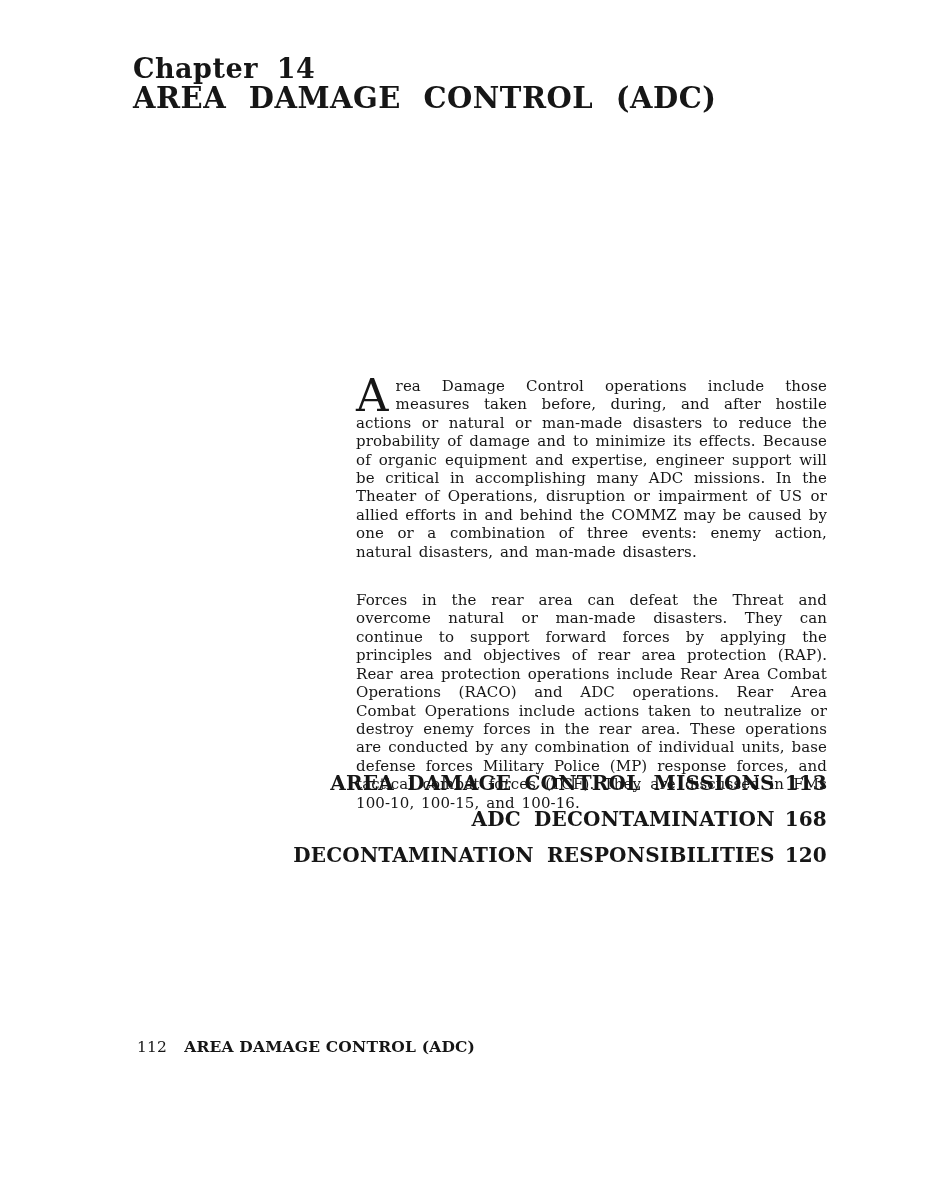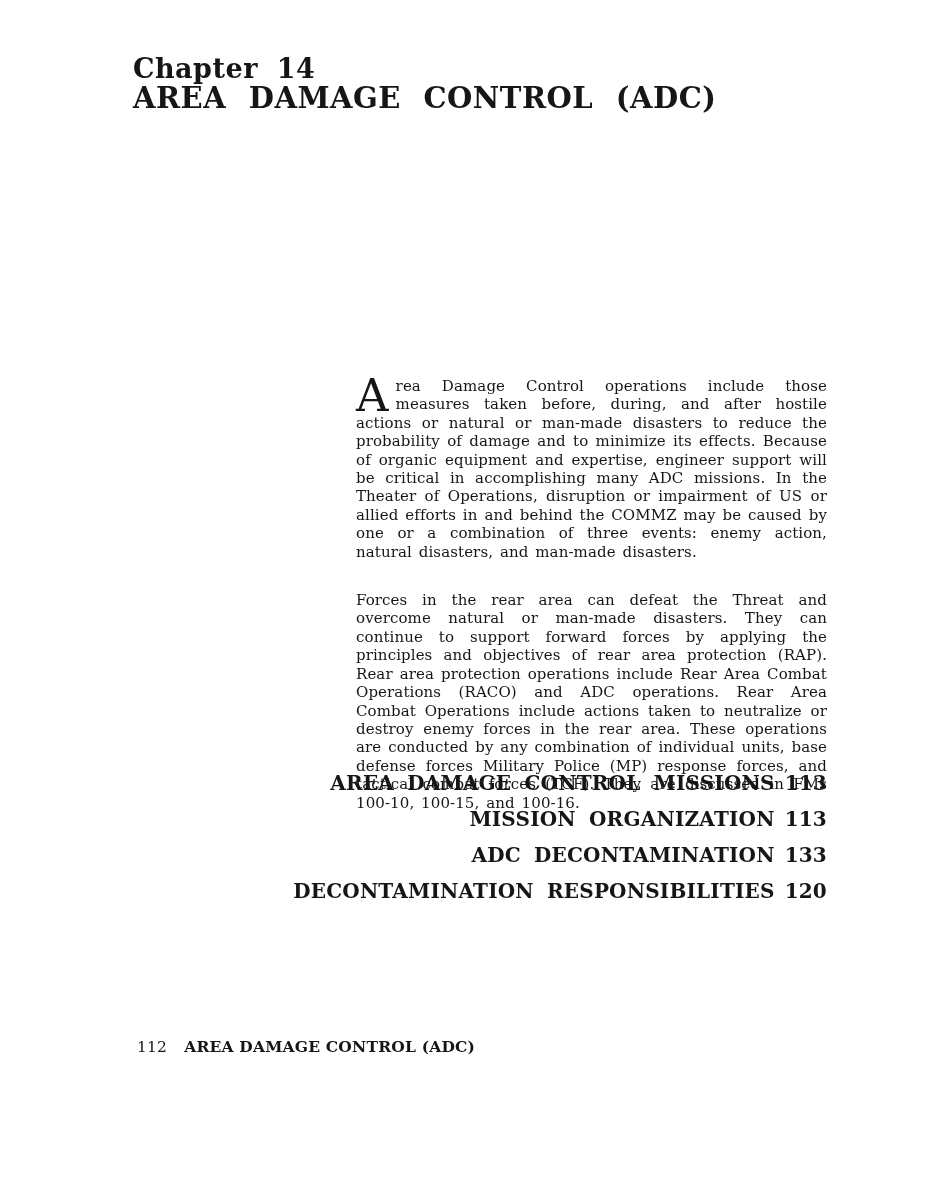--- a/index.html
+++ b/index.html
@@ -114,24 +114,21 @@
       <span class="dropcap">A</span><span>rea Damage Control operations include those measures taken before, during, and after hostile actions or natural or man-made disasters to reduce the probability of damage and to minimize its effects. Because of organic equipment and expertise, engineer support will be critical in accomplishing many ADC missions. In the Theater of Operations, disruption or impairment of US or allied efforts in and behind the COMMZ may be caused by one or a combination of three events: enemy action, natural disasters, and man-made disasters.</span>
     </p>
     <p class="para">Forces in the rear area can defeat the Threat and overcome natural or man-made disasters. They can continue to support forward forces by applying the principles and objectives of rear area protection (RAP). Rear area protection operations include Rear Area Combat Operations (RACO) and ADC operations. Rear Area Combat Operations include actions taken to neutralize or destroy enemy forces in the rear area. These operations are conducted by any combination of individual units, base defense forces Military Police (MP) response forces, and tactical combat forces (TCF). They are discussed in FMs 100-10, 100-15, and 100-16.</p>
   </div>
 
   <div class="toc">
     <div class="toc-line">
       <span>AREA DAMAGE CONTROL MISSIONS</span><span class="toc-page">113</span>
     </div>
     <div class="toc-line">
-      <span>MISSION ORGANIZATION</span><span class="toc-page">113</span>
-    </div>
-    <div class="toc-line">
-      <span>ADC DECONTAMINATION</span><span class="toc-page">133</span>
+      <span>ADC DECONTAMINATION</span><span class="toc-page">168</span>
     </div>
     <div class="toc-line">
       <span>DECONTAMINATION RESPONSIBILITIES</span><span class="toc-page">120</span>
     </div>
   </div>
 
   <div class="page-footer">
     <span class="footer-num">112</span><span class="footer-title">AREA DAMAGE CONTROL (ADC)</span>
   </div>
 

